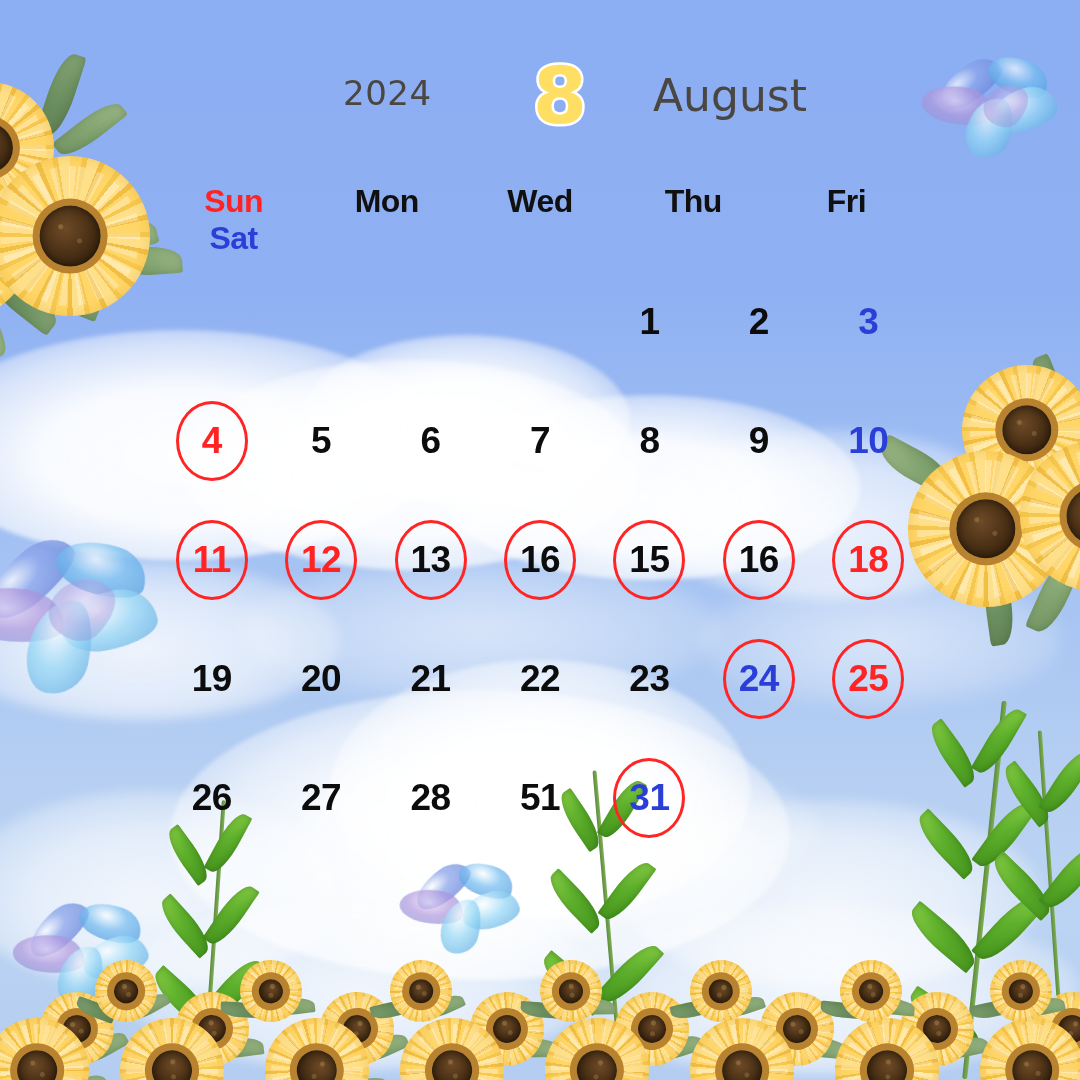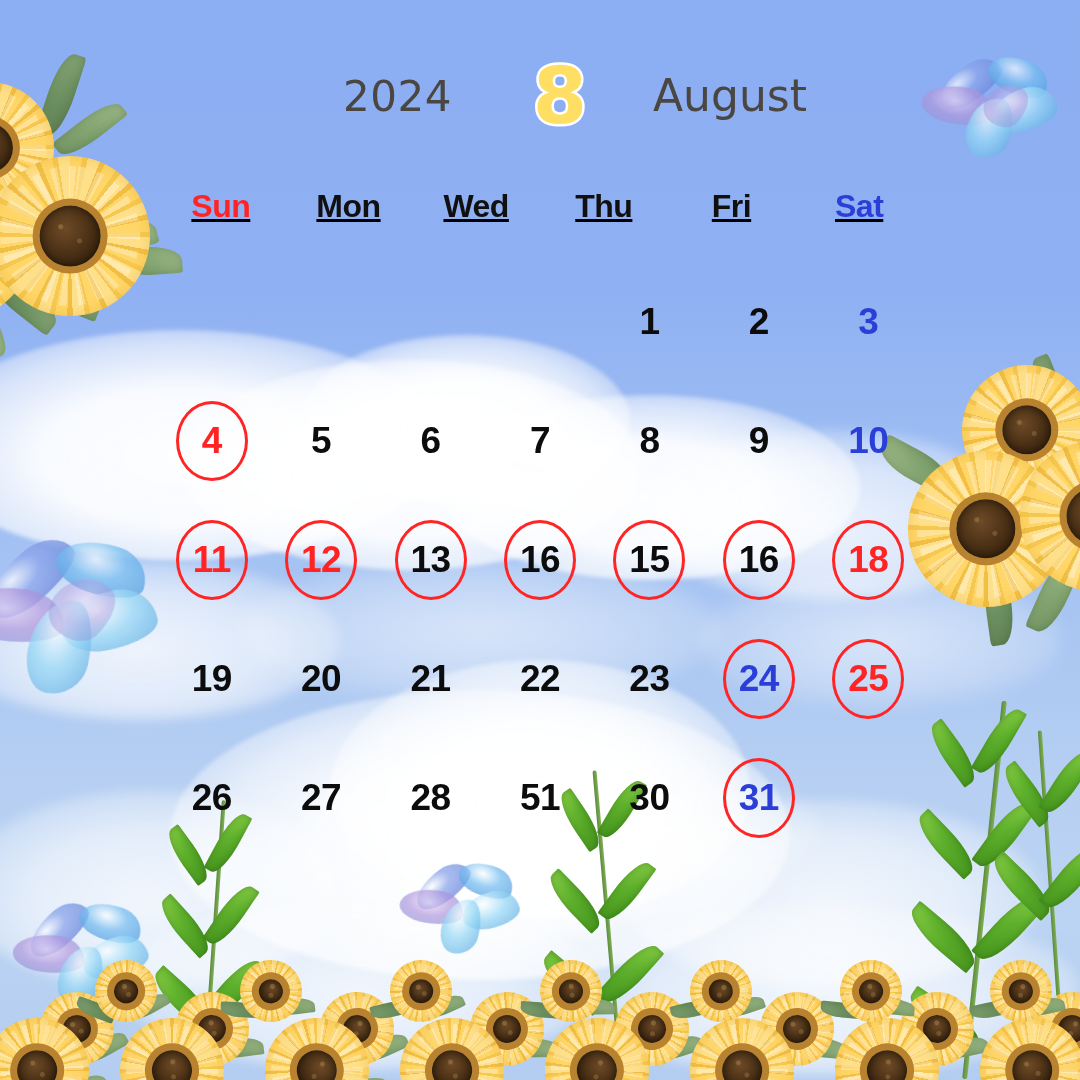--- a/index.html
+++ b/index.html
@@ -32,21 +32,21 @@
   .cloud.soft {
     background:radial-gradient(ellipse at 50% 55%, rgba(255,255,255,.80) 0%, rgba(255,255,255,.60) 45%, rgba(255,255,255,.25) 72%, rgba(255,255,255,0) 100%);
     filter:blur(6px);
   }
   .cloud.wisp {
     background:radial-gradient(ellipse at 50% 50%, rgba(255,255,255,.55) 0%, rgba(255,255,255,.30) 50%, rgba(255,255,255,0) 100%);
     filter:blur(9px);
   }
   .hdr-year {
     position:absolute; left:343px; top:76px;
-    font-size:42px; font-weight:400; color:#4a4742;
+    font-size:34px; font-weight:400; color:#4a4742;
     letter-spacing:.5px; line-height:1;
     font-family:"DejaVu Sans", sans-serif;
   }
   .hdr-monthnum {
     position:absolute; left:505px; top:57px; width:110px;
     text-align:center;
     font-size:78px; font-weight:700; line-height:1;
     color:#ffdf63;
     font-family:"DejaVu Sans", sans-serif;
     -webkit-text-stroke:5px #ffffff;
@@ -55,21 +55,21 @@
   .hdr-monthname {
     position:absolute; left:653px; top:74px;
     font-size:44px; font-weight:400; color:#4a4742;
     line-height:1;
     font-family:"DejaVu Sans", sans-serif;
   }
 
   
   .weekdays {
     position:absolute; left:157px; top:183px; width:766px; height:46px;
-    display:grid; grid-template-columns:repeat(6,1fr);text-decoration:underline;
+    display:grid; grid-template-columns:repeat(5,1fr);
   }
   .wd {
     display:flex; align-items:center; justify-content:center;
     font-size:32px; font-weight:700; color:#101010;
     font-family:"Liberation Sans", sans-serif;
     letter-spacing:-.5px;
   }
   .wd.sun { color:#ff2323; }
   .wd.sat { color:#2b3fd8; }
 
@@ -306,23 +306,20 @@
       <div class="cell">
         <span class="daynum ">27</span>
       </div>
       <div class="cell">
         <span class="daynum ">28</span>
       </div>
       <div class="cell">
         <span class="daynum ">51</span>
       </div>
       <div class="cell">
-        <span class="daynum ">30</span>
-      </div>
-      <div class="cell">
         <div class="ring"></div>
         <span class="daynum blue">31</span>
       </div>
     </div>
 
   <div class="deco" style="left:-70px; top:50px; width:280px; height:290px;">
     <div class="leaf dark" style="left:118px; top:2px;  width:26px; height:86px; transform:rotate(18deg);"></div>
     <div class="leaf" style="left:148px; top:40px; width:24px; height:78px; transform:rotate(52deg);"></div>
     <div class="leaf dark" style="left:86px;  top:92px; width:22px; height:64px; transform:rotate(-28deg);"></div>
     <div class="leaf" style="left:175px; top:150px;width:30px; height:74px; transform:rotate(76deg);"></div>

